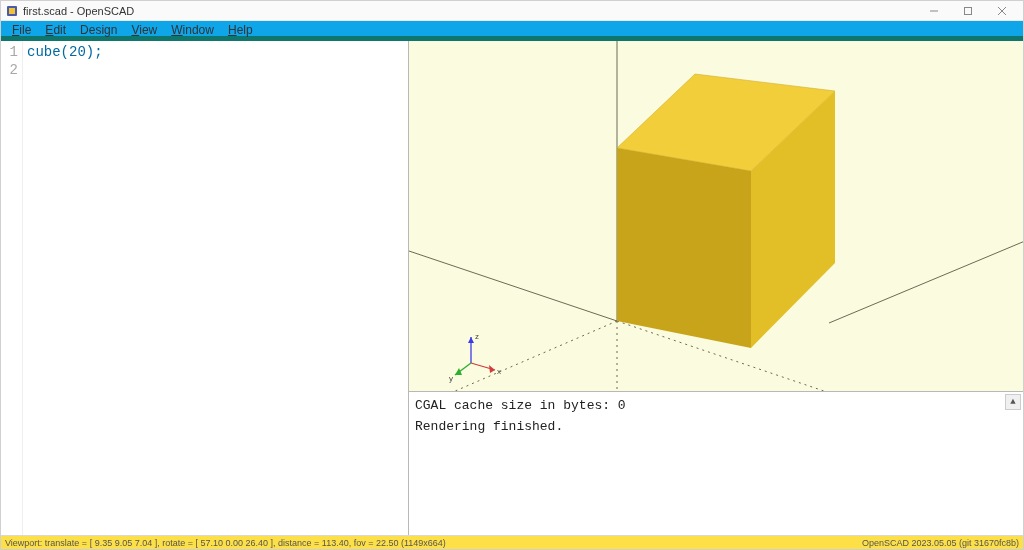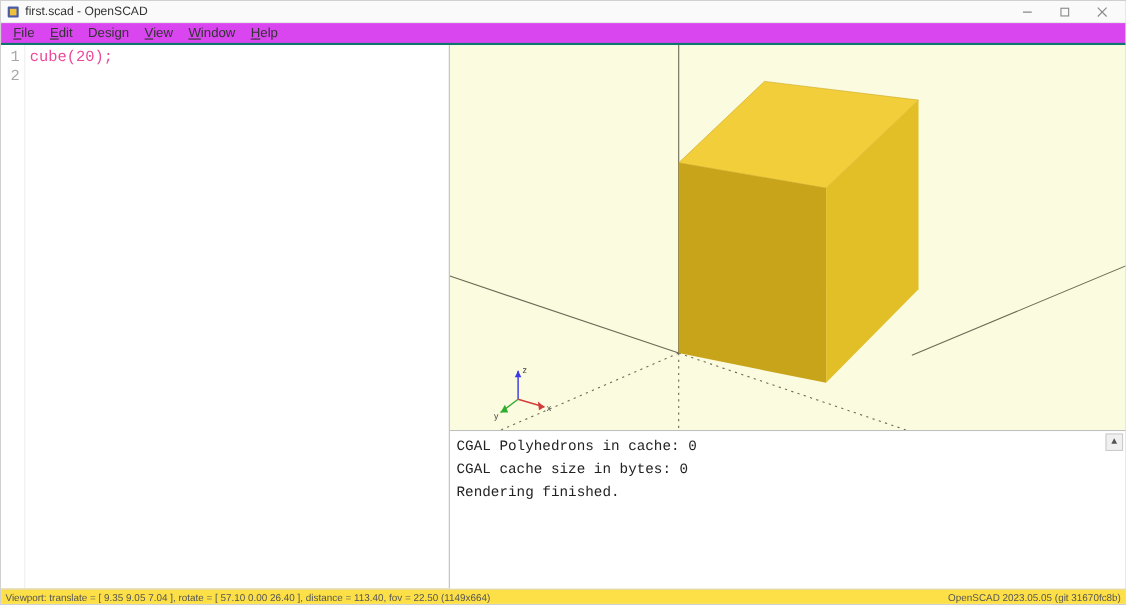--- a/index.html
+++ b/index.html
@@ -5,30 +5,30 @@
   * { box-sizing: border-box; margin: 0; padding: 0; }
   html, body { width: 1024px; height: 550px; overflow: hidden; font-family: "Segoe UI", Tahoma, sans-serif; font-size: 12px; background: #f0f0f0; }
   .window { width: 100%; height: 100%; display: flex; flex-direction: column; background: #fff; border: 1px solid #d0d0d0; }
 
   .titlebar { height: 20px; background: #fafafa; display: flex; align-items: center; padding: 0 4px; border-bottom: 1px solid #e8e8e8; }
   .titlebar .icon { width: 14px; height: 14px; margin-right: 4px; display: inline-flex; align-items: center; justify-content: center; }
   .titlebar .title { font-size: 11px; color: #333; flex: 1; }
   .titlebar .win-btn { width: 34px; height: 18px; display: inline-flex; align-items: center; justify-content: center; color: #888; }
   .titlebar .win-btn svg { width: 10px; height: 10px; }
 
-  .menubar { height: 20px; background: #d946ef; display: flex; align-items: flex-start; padding: 0 4px; border-bottom: 2px solid #0f766e; }
+  .menubar { height: 20px; background: #0ea5e9; display: flex; align-items: flex-start; padding: 0 4px; border-bottom: 5px solid #0f766e; }
   .menubar .menu-item { padding: 2px 7px; font-size: 12px; color: #333; cursor: default; }
   .menubar .menu-item u { text-decoration: underline; }
 
   .main { flex: 1; display: flex; min-height: 0; }
 
   .editor { width: 408px; border-right: 1px solid #b8b8b8; display: flex; font-family: "Consolas","Courier New",monospace; font-size: 14px; background: #fff; }
   .gutter { width: 22px; background: #fff; color: #a8a8a8; text-align: right; padding: 2px 4px 2px 2px; border-right: 1px solid #eee; }
   .gutter div { height: 18px; line-height: 18px; }
-  .code { flex: 1; padding: 2px 4px; color: #ec4899; }
+  .code { flex: 1; padding: 2px 4px; color: #0369a1; }
   .code div { height: 18px; line-height: 18px; white-space: pre; }
 
   .right { flex: 1; display: flex; flex-direction: column; min-width: 0; }
   .viewport { flex: 1; background: #fbfbe0; position: relative; border-bottom: 1px solid #b8b8b8; overflow: hidden; }
   .viewport svg { position: absolute; top: 0; left: 0; }
 
   .console { height: 143px; background: #fff; font-family: "Consolas","Courier New",monospace; font-size: 13px; color: #222; padding: 4px 6px; position: relative; line-height: 1.6; }
   .console .scroll-up { position: absolute; top: 2px; right: 2px; width: 16px; height: 16px; background: #f0f0f0; border: 1px solid #ccc; display: flex; align-items: center; justify-content: center; font-size: 9px; color: #555; }
   .console-line { white-space: pre; }
 
@@ -120,21 +120,20 @@
             <polygon points="-16,12 -9,12 -12,5" fill="#2eae2e"></polygon>
             <text x="4" y="-24" font-size="8" fill="#444">z</text>
             <text x="26" y="11" font-size="8" fill="#444">x</text>
             <text x="-22" y="18" font-size="8" fill="#444">y</text>
           </g>
         </svg>
       </div>
 
       <div class="console">
         <div class="scroll-up">▲</div>
-        <div class="console-line">CGAL Polyhedrons in cache: 0</div>
         <div class="console-line">CGAL cache size in bytes: 0</div>
         <div class="console-line">Rendering finished.</div>
       </div>
     </div>
   </div>
 
   <div class="statusbar">
     <span class="sb-left">Viewport: translate = [ 9.35 9.05 7.04 ], rotate = [ 57.10 0.00 26.40 ], distance = 113.40, fov = 22.50 (1149x664)</span>
     <span class="sb-right">OpenSCAD 2023.05.05 (git 31670fc8b)</span>
   </div>

